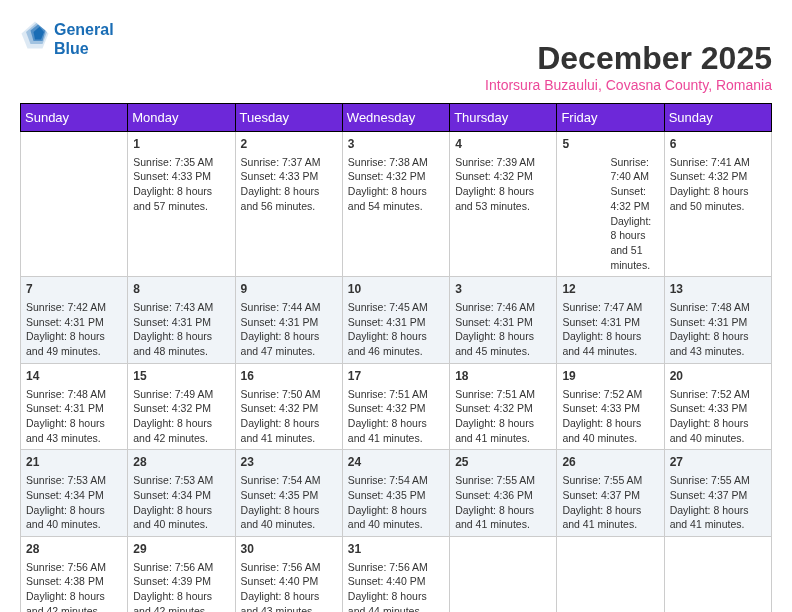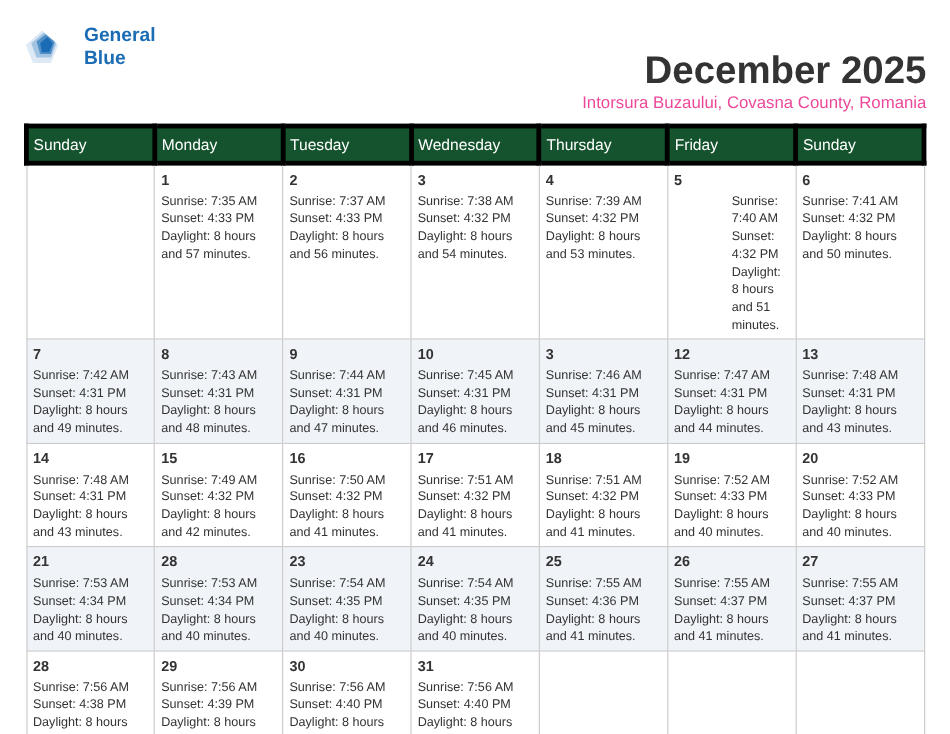--- a/index.html
+++ b/index.html
@@ -11,22 +11,21 @@
       padding: 20px;
     }
     .header-section {
       display: flex;
       justify-content: space-between;
       align-items: flex-start;
       margin-bottom: 10px;
     }
     .logo {
       display: flex;
-      align-items: center;
-      gap: 20px;
+      gap: 4px;
     }
     .logo-text {
       font-size: 16px;
       font-weight: bold;
       color: #333;
       line-height: 1.2;
     }
     .logo-text span {
       color: #1a6db5;
     }
@@ -46,27 +45,27 @@
     .location {
       font-size: 14px;
       color: #ec4899;
     }
     .calendar-table {
       width: 100%;
       border-collapse: collapse;
       font-size: 11px;
     }
     .calendar-table th {
-      background-color: #14532d;
+      background-color: #6d28d9;
       color: white;
       padding: 6px 4px;
       text-align: left;
       font-size: 13px;
       font-weight: normal;
-      border: 4px solid #000000;
+      border: 1px solid #000000;
     }
     .calendar-table td {
       border: 1px solid #ccc;
       vertical-align: top;
       padding: 4px 5px;
       width: calc(100% / 7);
       min-height: 80px;
       color: #333;
       line-height: 1.4;
     }

